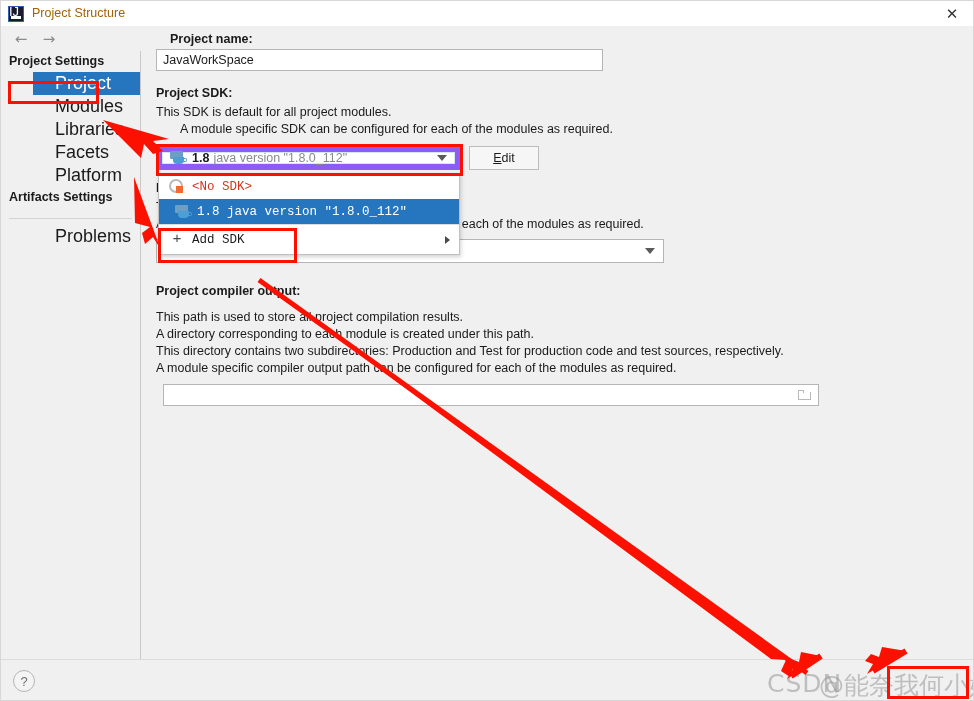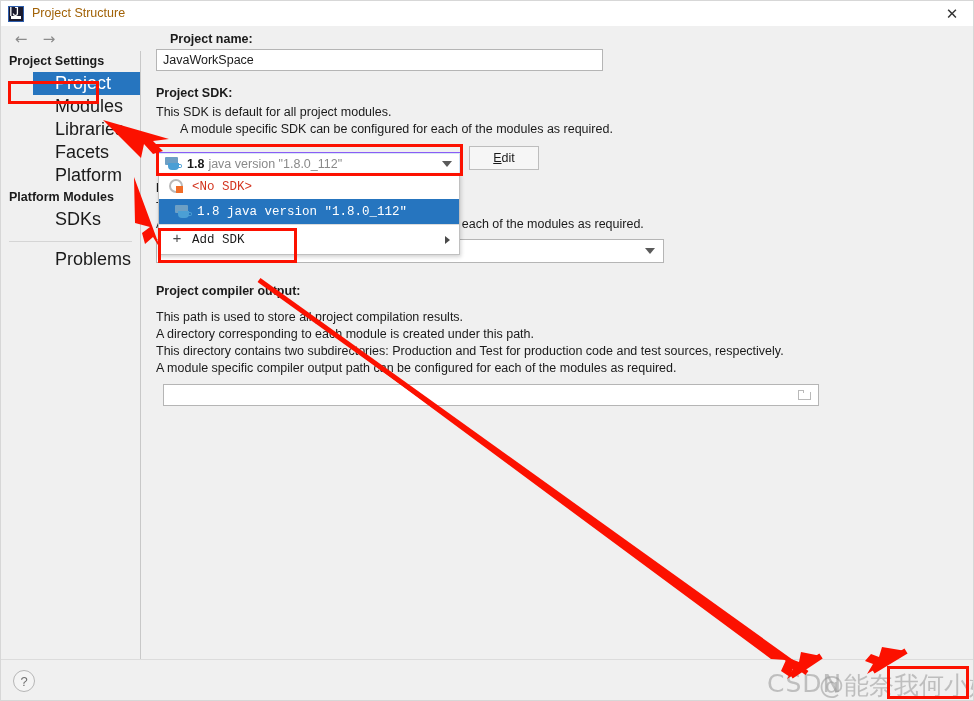--- a/index.html
+++ b/index.html
@@ -186,23 +186,22 @@
   .combo {
     background: #ffffff;
     border: 1px solid #b5b5b5;
     height: 24px;
     display: flex;
     align-items: center;
     box-sizing: border-box;
     font-size: 12.5px;
   }
   .combo.focused {
-    border: 1px solid #8b5cf6;
+    border: 6px solid #8b5cf6;
     box-shadow: 0 0 0 1px #d6e6f5 inset;
-    margin-top: 6px;
   }
   .combo .arrow {
     margin-left: auto;
     margin-right: 8px;
     width: 0; height: 0;
     border-left: 5px solid transparent;
     border-right: 5px solid transparent;
     border-top: 6px solid #5a5a5a;
   }
   .sdk-ico {
@@ -392,22 +391,21 @@
   </div>
 
   <div class="sidebar">
     <div class="side-group">Project Settings</div>
     <div class="side-item selected">Project</div>
     <div class="side-item">Modules</div>
     <div class="side-item">Libraries</div>
     <div class="side-item">Facets</div>
     <div class="side-item">Platform</div>
 
-    <div class="side-group">Platform Modules</div>
-    <div class="side-item">SDKs</div>
+    <div class="side-group">Artifacts Settings</div>
 
     <div class="side-sep"></div>
     <div class="side-item">Problems</div>
   </div>
 
   <div class="content">
 
     <div class="label-bold" style="position:absolute; left:28px; top:6px;">Project name:</div>
     <div class="textfield" style="position:absolute; left:14px; top:23px; width:447px;">JavaWorkSpace</div>
 

